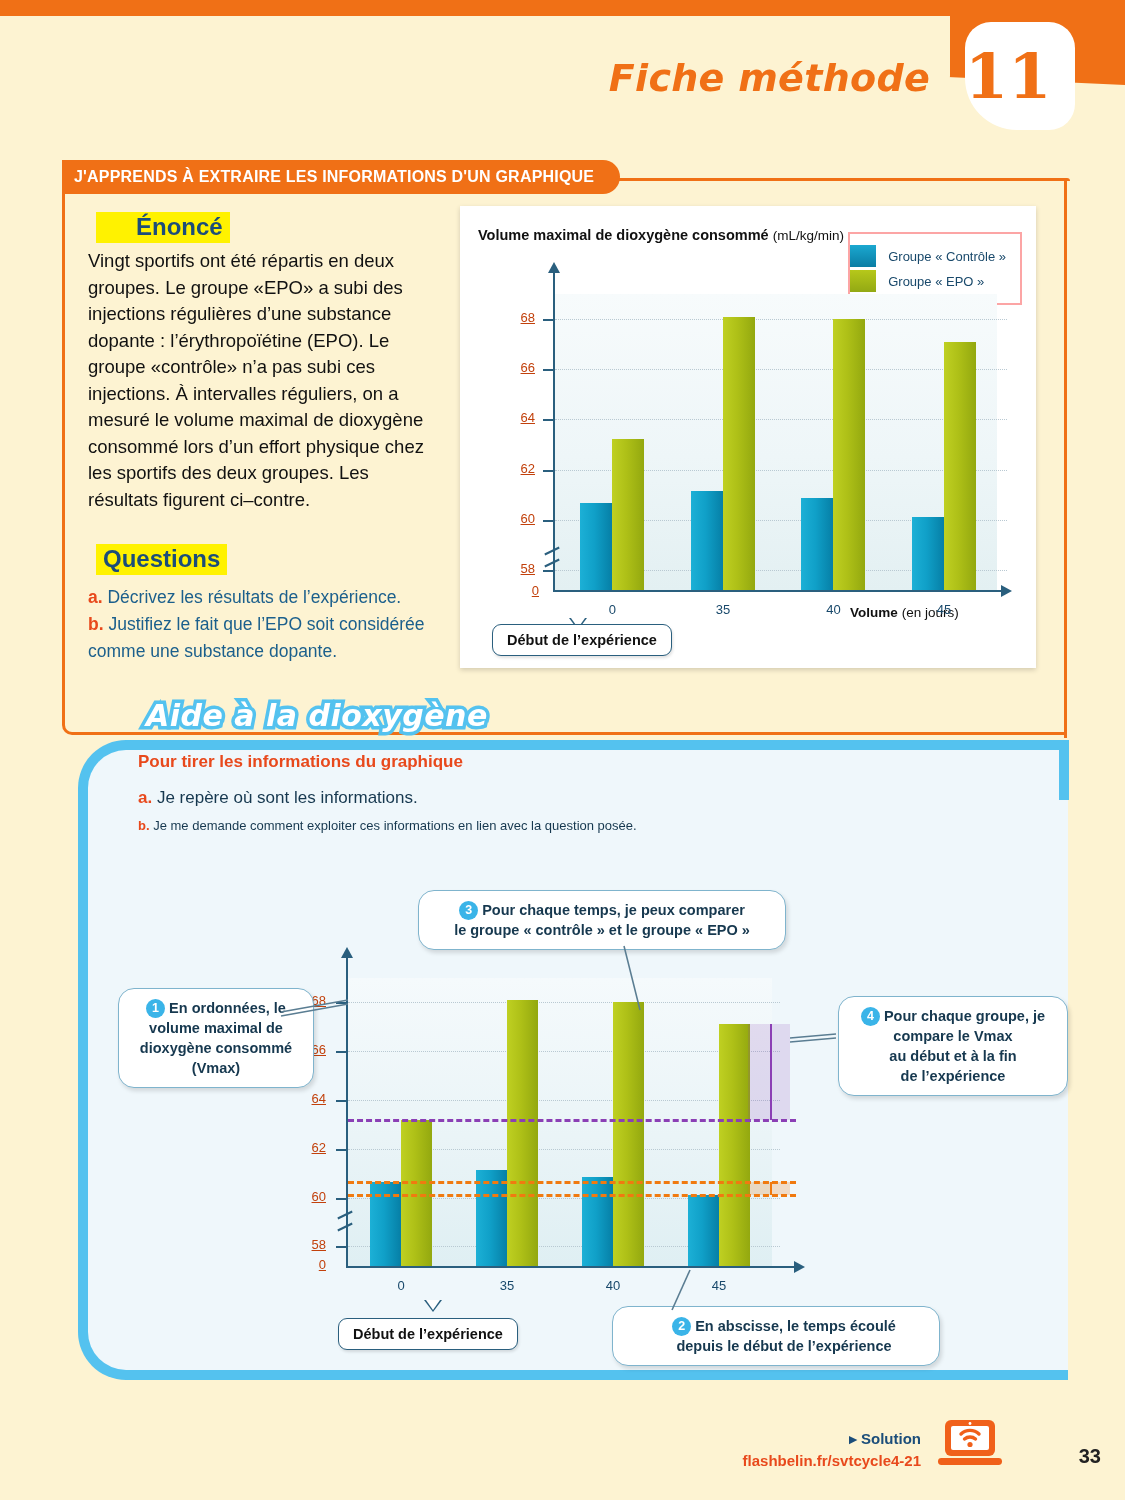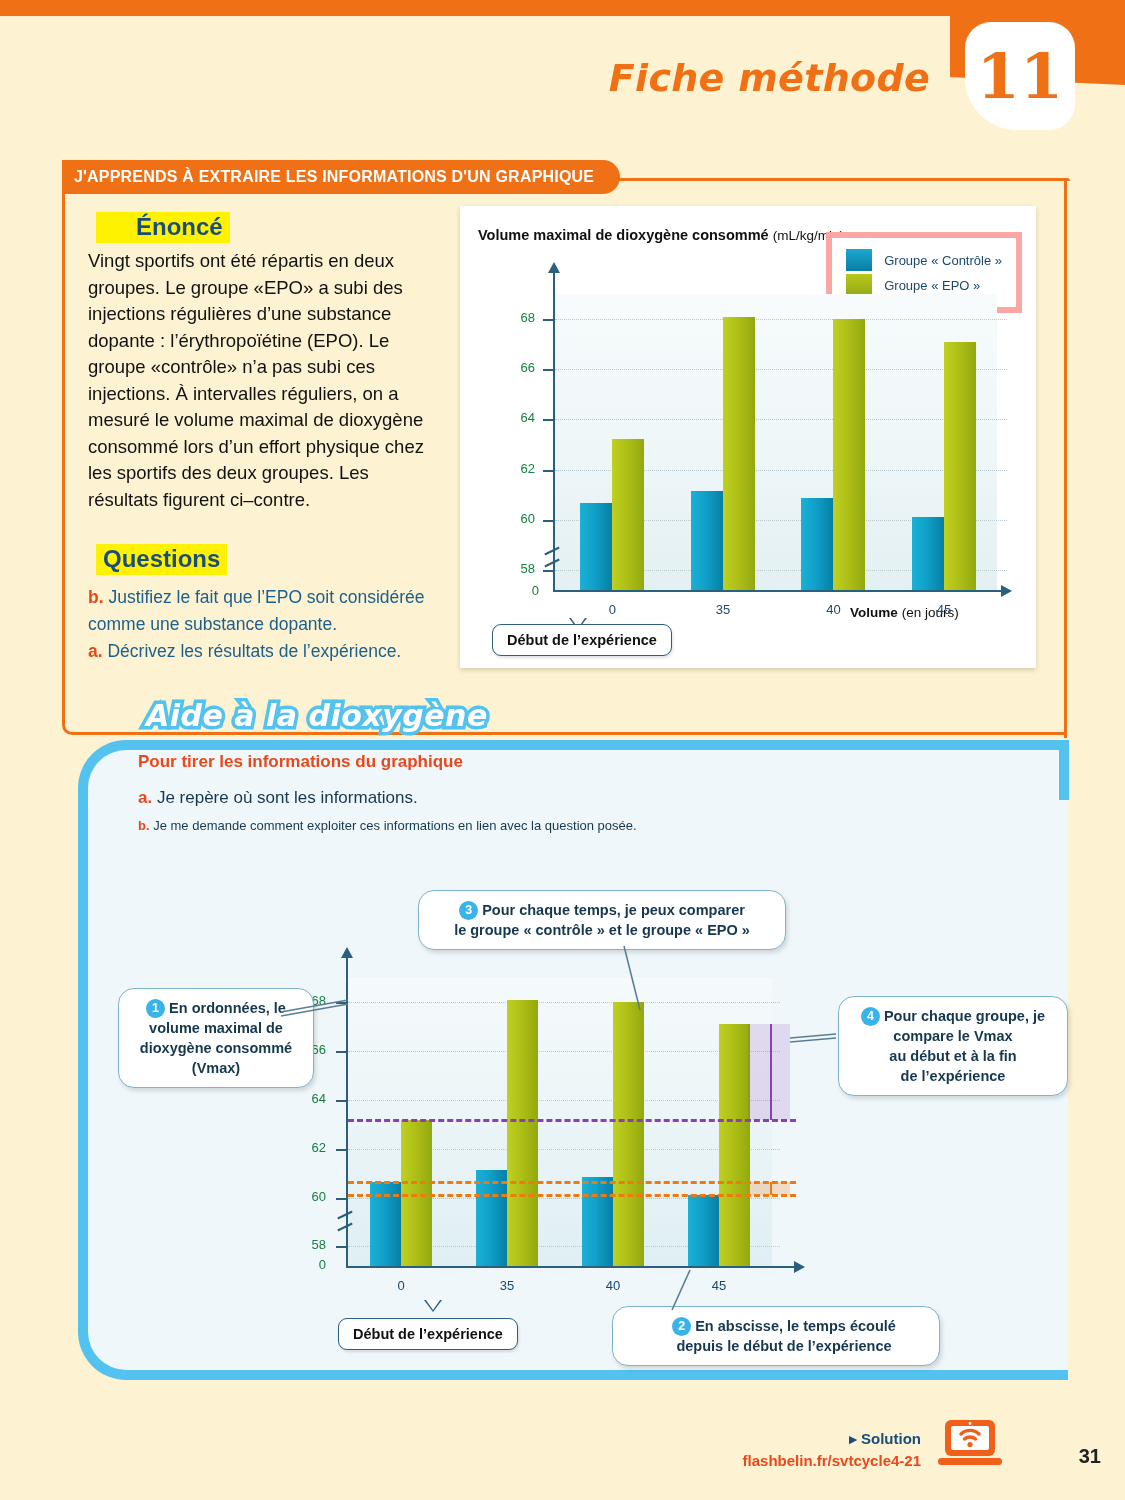--- a/index.html
+++ b/index.html
@@ -25,21 +25,21 @@
     font-family:"DejaVu Sans", sans-serif;
     font-weight:bold;font-style:italic;font-size:38px;color:#f07016;
     letter-spacing:.3px;white-space:nowrap;
     transform:translateY(-50%);
   }
   .fiche-badge{
     position:absolute;right:50px;top:22px;width:110px;height:108px;
     background:#ffffff;border-radius:26px 26px 26px 26px;
     border-bottom-left-radius:52px;
     box-shadow:0 0 0 0 transparent;
-    display:flex;align-items:center;justify-content:center;
+    display:flex;align-items:center;justify-content:flex-start;
   }
   .fiche-badge span{
     font-family:"DejaVu Serif", serif;font-weight:bold;font-size:62px;color:#f07016;
   }
 
   
   .sec-orange-frame{
     position:absolute;left:62px;top:160px;width:1005px;height:575px;
     border:3px solid #f07016;border-top:none;border-right:none;
     border-bottom-left-radius:10px;
@@ -82,42 +82,42 @@
   .chart-panel{
     position:absolute;left:460px;top:206px;width:576px;height:462px;
     background:#ffffff;box-shadow:0 2px 5px rgba(0,0,0,.17);
   }
   .ct-title{
     position:absolute;left:18px;top:20px;font-size:14.5px;font-weight:bold;color:#111;
     line-height:19px;
   }
   .ct-title .unit{font-weight:normal;font-size:13.5px;}
   .legend{
-    position:absolute;right:14px;top:26px;border:6px solid #fca5a5;background:#fff;
-    padding:8px 14px 8px 14px;
+    position:absolute;right:14px;top:26px;border:2px solid #fca5a5;background:#fff;
+    padding:8px 14px 8px 0;
   }
   .legend .row{display:flex;align-items:center;margin:3px 0;}
   .legend .sw{width:26px;height:22px;margin-right:12px;}
   .legend .lb{font-size:13px;color:#19496b;white-space:nowrap;}
   .sw-blue{background:linear-gradient(180deg,#1ba8d0,#0a7da4);}
   .sw-green{background:linear-gradient(180deg,#b6c81a,#93a914);}
 
   .plot{
     position:absolute;left:95px;top:88px;width:442px;height:296px;
     background:linear-gradient(180deg,#f7fbfc 0%,#eef6f8 55%,#e3f0f2 100%);
   }
   .gl{position:absolute;left:0;width:100%;height:0;border-top:1px dotted #b9c9d2;}
   .axis-y{position:absolute;left:93px;top:64px;width:2px;height:322px;background:#2a5f7e;}
   .axis-y-arrow{position:absolute;left:88px;top:56px;width:0;height:0;
     border-left:6px solid transparent;border-right:6px solid transparent;border-bottom:11px solid #2a5f7e;}
   .axis-x{position:absolute;left:93px;top:384px;height:2px;width:450px;background:#2a5f7e;}
   .axis-x-arrow{position:absolute;left:541px;top:379px;width:0;height:0;
     border-top:6px solid transparent;border-bottom:6px solid transparent;border-left:11px solid #2a5f7e;}
   .ytick{position:absolute;left:83px;width:10px;height:2px;background:#2a5f7e;}
-  .ylab{position:absolute;width:34px;text-align:right;font-size:13px;color:#15803d;}
+  .ylab{position:absolute;width:34px;text-align:right;font-size:13px;color:#c2410c;text-decoration:underline;}
   .xlab{position:absolute;font-size:13px;color:#19496b;text-align:center;width:40px;}
   .brk{position:absolute;left:84px;width:16px;height:2px;background:#2a5f7e;transform:rotate(-26deg);}
   .bar{position:absolute;bottom:0;}
   .bar.blue{background:linear-gradient(90deg,#1cb0d6 0%,#10a0c8 45%,#067fa6 100%);}
   .bar.green{background:linear-gradient(90deg,#bfd022 0%,#aec017 45%,#93a80f 100%);}
   .xtitle{position:absolute;font-size:14px;font-weight:bold;color:#111;}
   .xtitle span{font-weight:normal;font-size:13.5px;}
   .callout{
     position:absolute;border:1.6px solid #2a5f7e;background:#fff;border-radius:9px;
     padding:7px 14px;font-size:14.5px;font-weight:bold;color:#111;white-space:nowrap;
@@ -186,26 +186,26 @@
 <div class="sec-orange-frame"></div>
 <div class="sec-orange-top"></div>
 <div class="sec-orange-right"></div>
 <div class="ribbon">J'APPRENDS À EXTRAIRE LES INFORMATIONS D'UN GRAPHIQUE</div>
 
 <div class="enonce-hl">Énoncé</div>
 <div class="statement">Vingt sportifs ont été répartis en deux groupes. Le groupe «EPO» a subi des injections régulières d’une substance dopante : l’érythropoïétine (EPO). Le groupe «contrôle» n’a pas subi ces injections. À intervalles réguliers, on a mesuré le volume maximal de dioxygène consommé lors d’un effort physique chez les sportifs des deux groupes. Les résultats figurent ci–contre.</div>
 <div class="questions-hl">Questions</div>
 <div class="q-list">
   <div>
+    <b>a.</b>
+    <span>Décrivez les résultats de l’expérience.</span>
+  </div>
+  <div>
     <b>b.</b>
     <span>Justifiez le fait que l’EPO soit considérée comme une substance dopante.</span>
-  </div>
-  <div>
-    <b>a.</b>
-    <span>Décrivez les résultats de l’expérience.</span>
   </div>
 </div>
 
 <div class="chart-panel">
   <div class="ct-title">
     <span>Volume maximal de dioxygène consommé</span>
     <span class="unit">(mL/kg/min)</span>
   </div>
 
   <div class="legend">
@@ -372,13 +372,13 @@
 <a class="foot-url" href="#" style="text-decoration:none">flashbelin.fr/svtcycle4-21</a>
 <svg class="laptop" viewBox="0 0 66 52">
   <rect x="8" y="2" width="50" height="36" rx="6" fill="#f0601a"></rect>
   <rect x="14" y="8" width="38" height="24" rx="2" fill="#ffffff"></rect>
   <circle cx="33" cy="5.5" r="1.4" fill="#ffffff"></circle>
   <path d="M24 16 A13 13 0 0 1 42 16" stroke="#f0601a" stroke-width="3.4" fill="none" stroke-linecap="round"></path>
   <path d="M27.5 21 A8.5 8.5 0 0 1 38.5 21" stroke="#f0601a" stroke-width="3.4" fill="none" stroke-linecap="round"></path>
   <circle cx="33" cy="26.5" r="2.6" fill="#f0601a"></circle>
   <rect x="1" y="40" width="64" height="7" rx="3.4" fill="#f0601a"></rect>
 </svg>
-<div class="pagenum">31</div>
+<div class="pagenum">33</div>
 
 </body></html>

